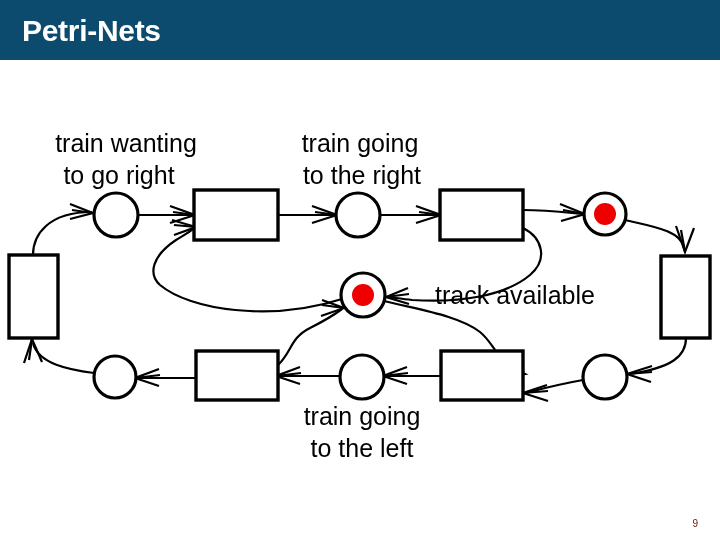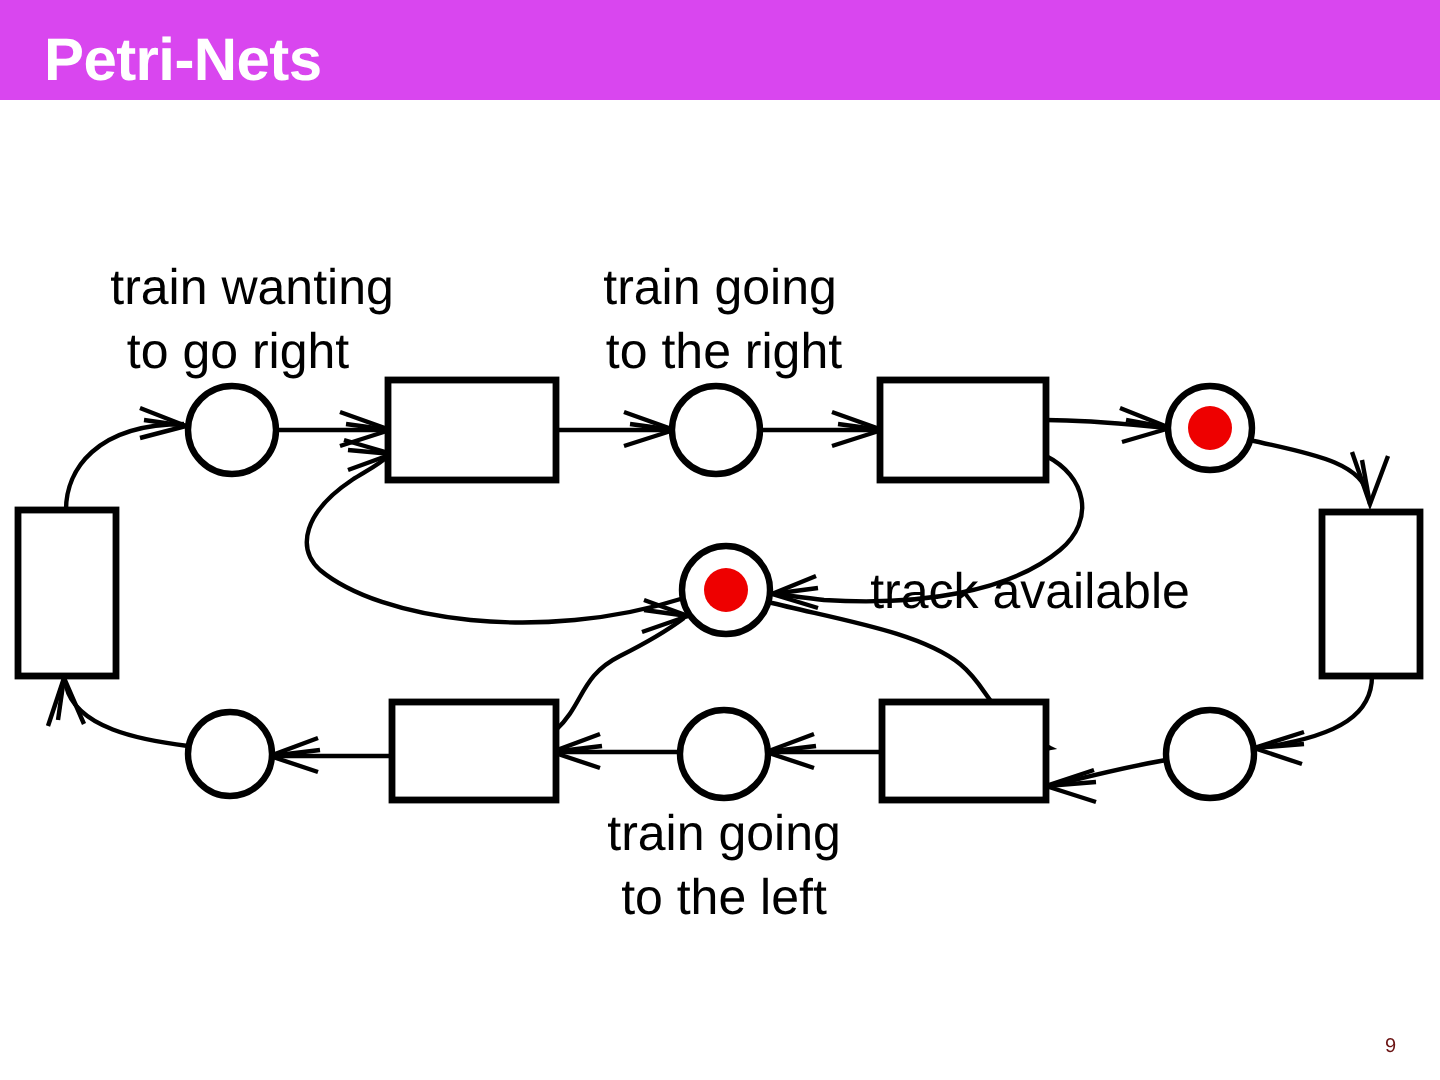--- a/index.html
+++ b/index.html
@@ -17,22 +17,22 @@
   #slide {
     position: absolute;
     inset: 0;
     background: #ffffff;
   }
   #title-bar {
     position: absolute;
     left: 0;
     top: 0;
     width: 720px;
-    height: 50px;
-    background: #d946ef;
+    height: 60px;
+    background: #0c4a6e;
   }
   #title-text {
     position: absolute;
     left: 22px;
     top: 14px;
     color: #ffffff;
     font-family: "Liberation Sans", sans-serif;
     font-size: 30px;
     font-weight: bold;
     letter-spacing: -0.3px;

